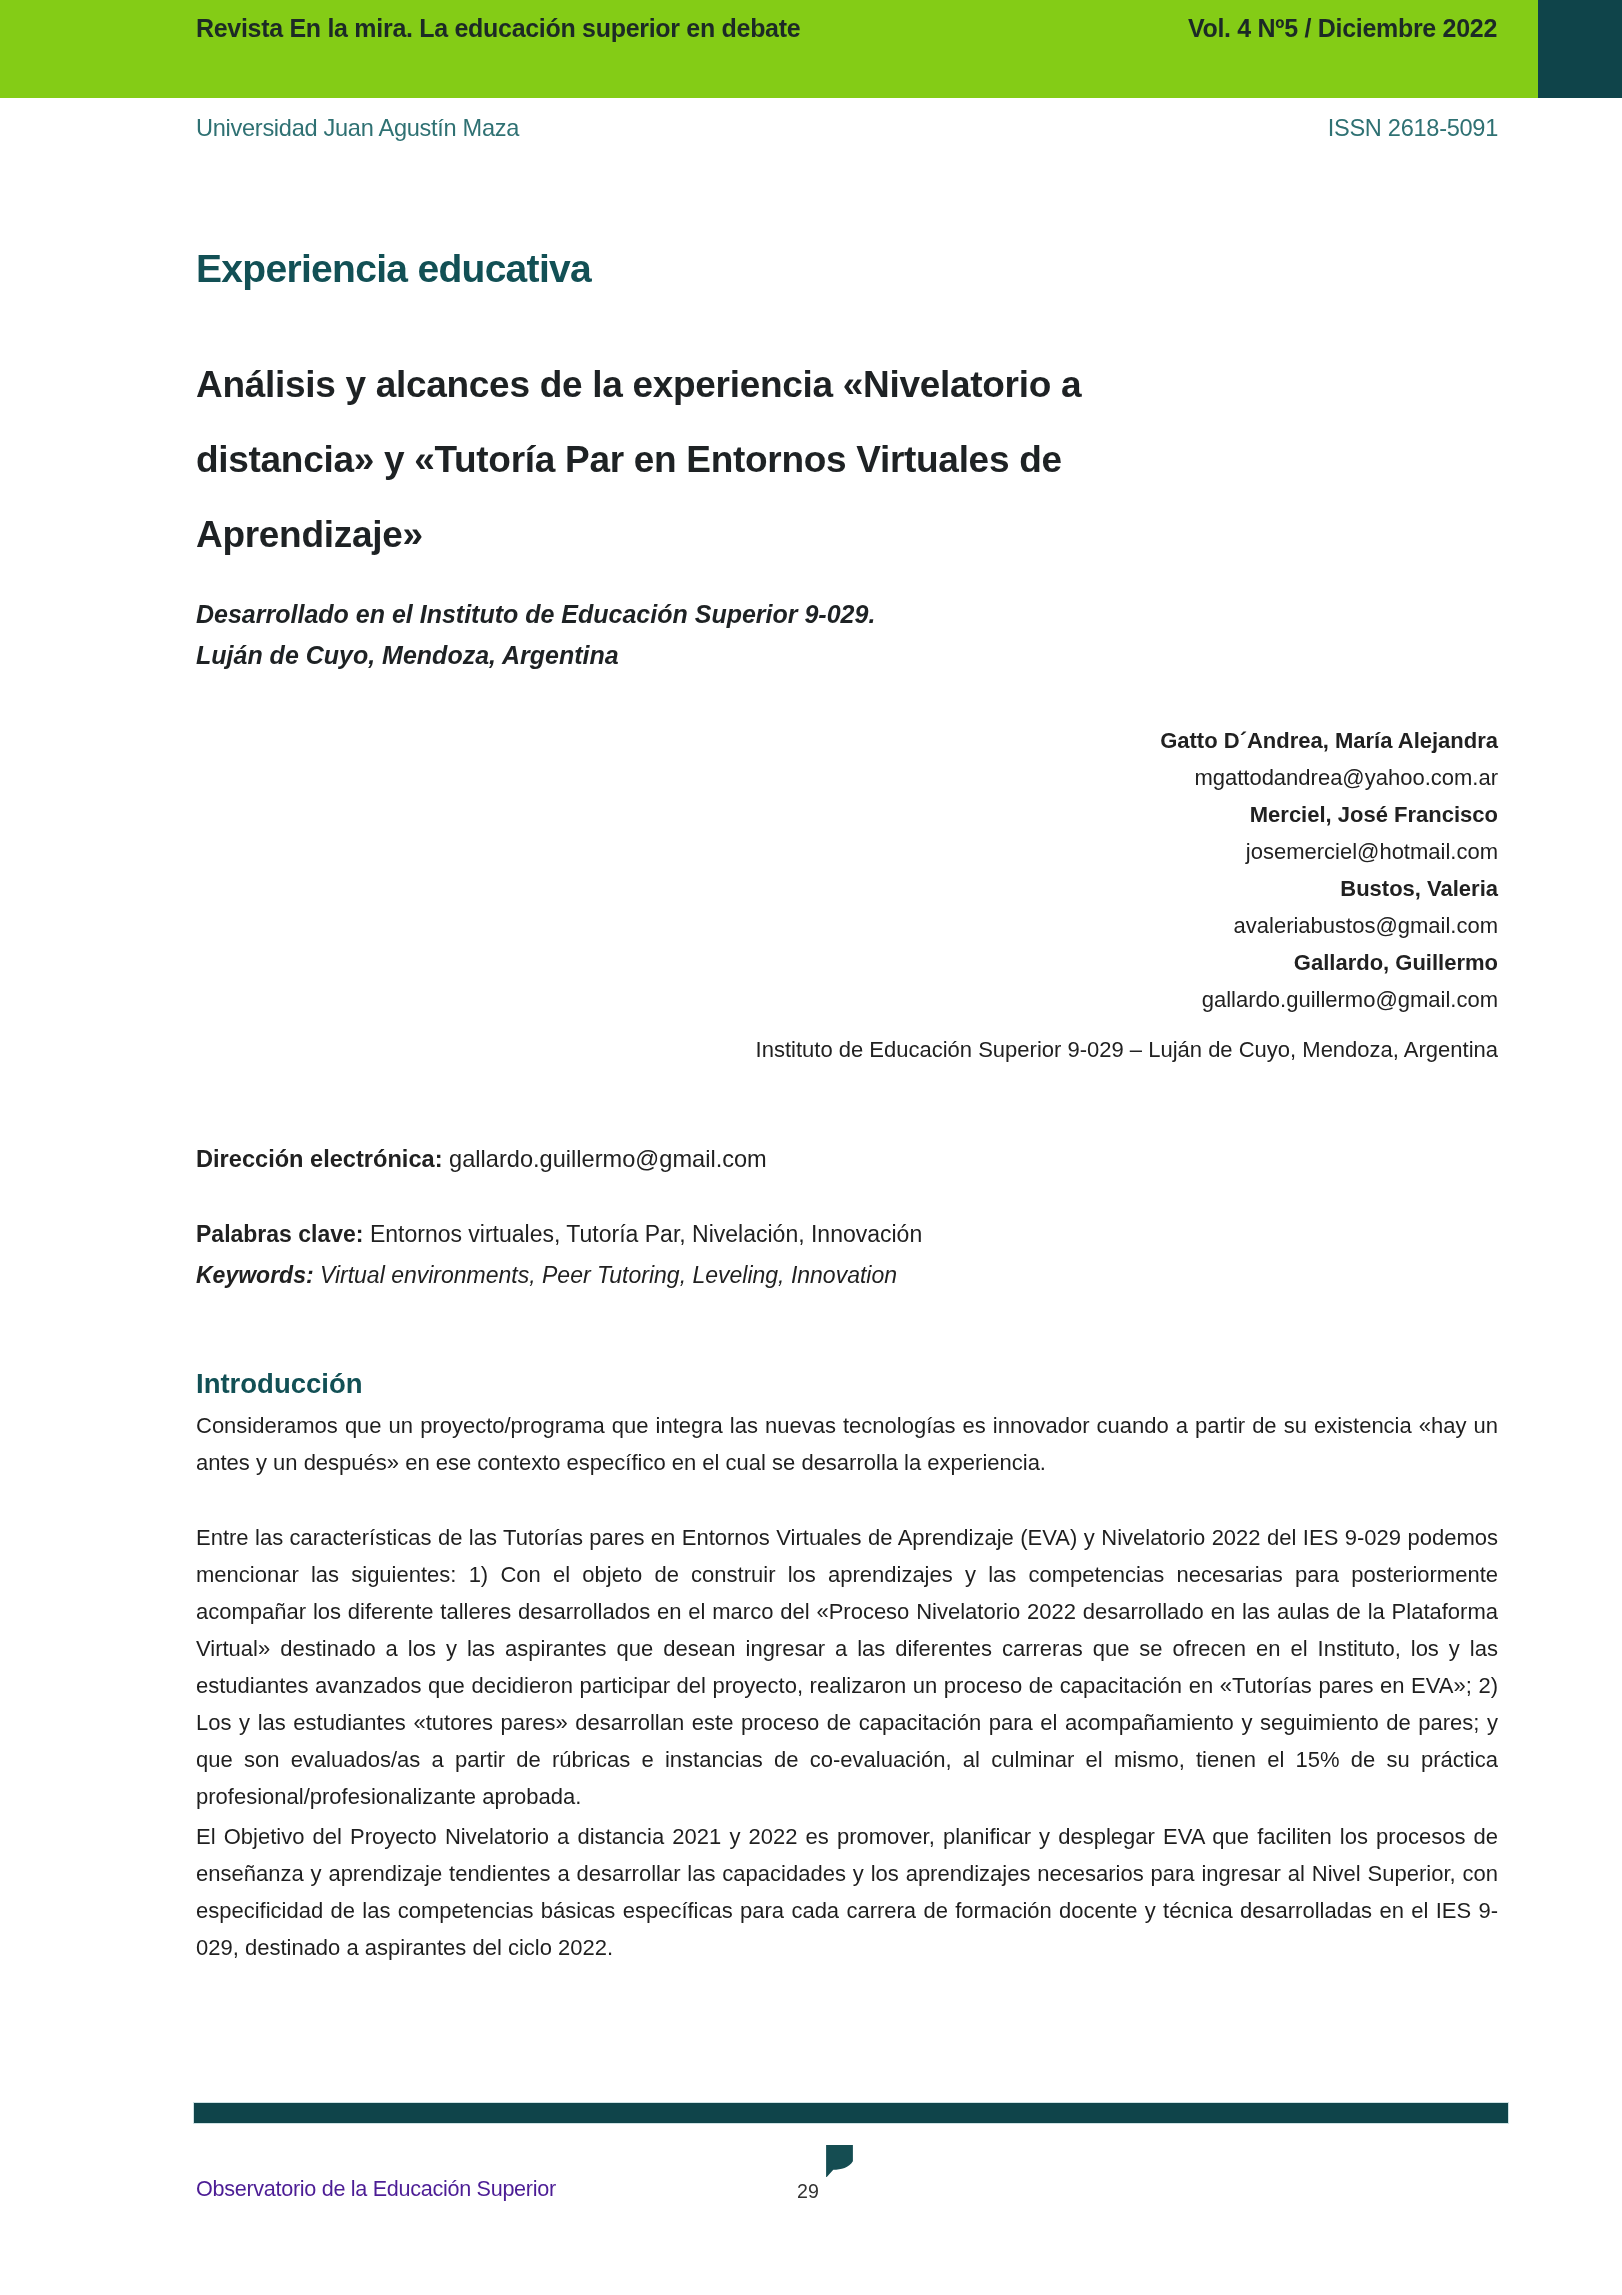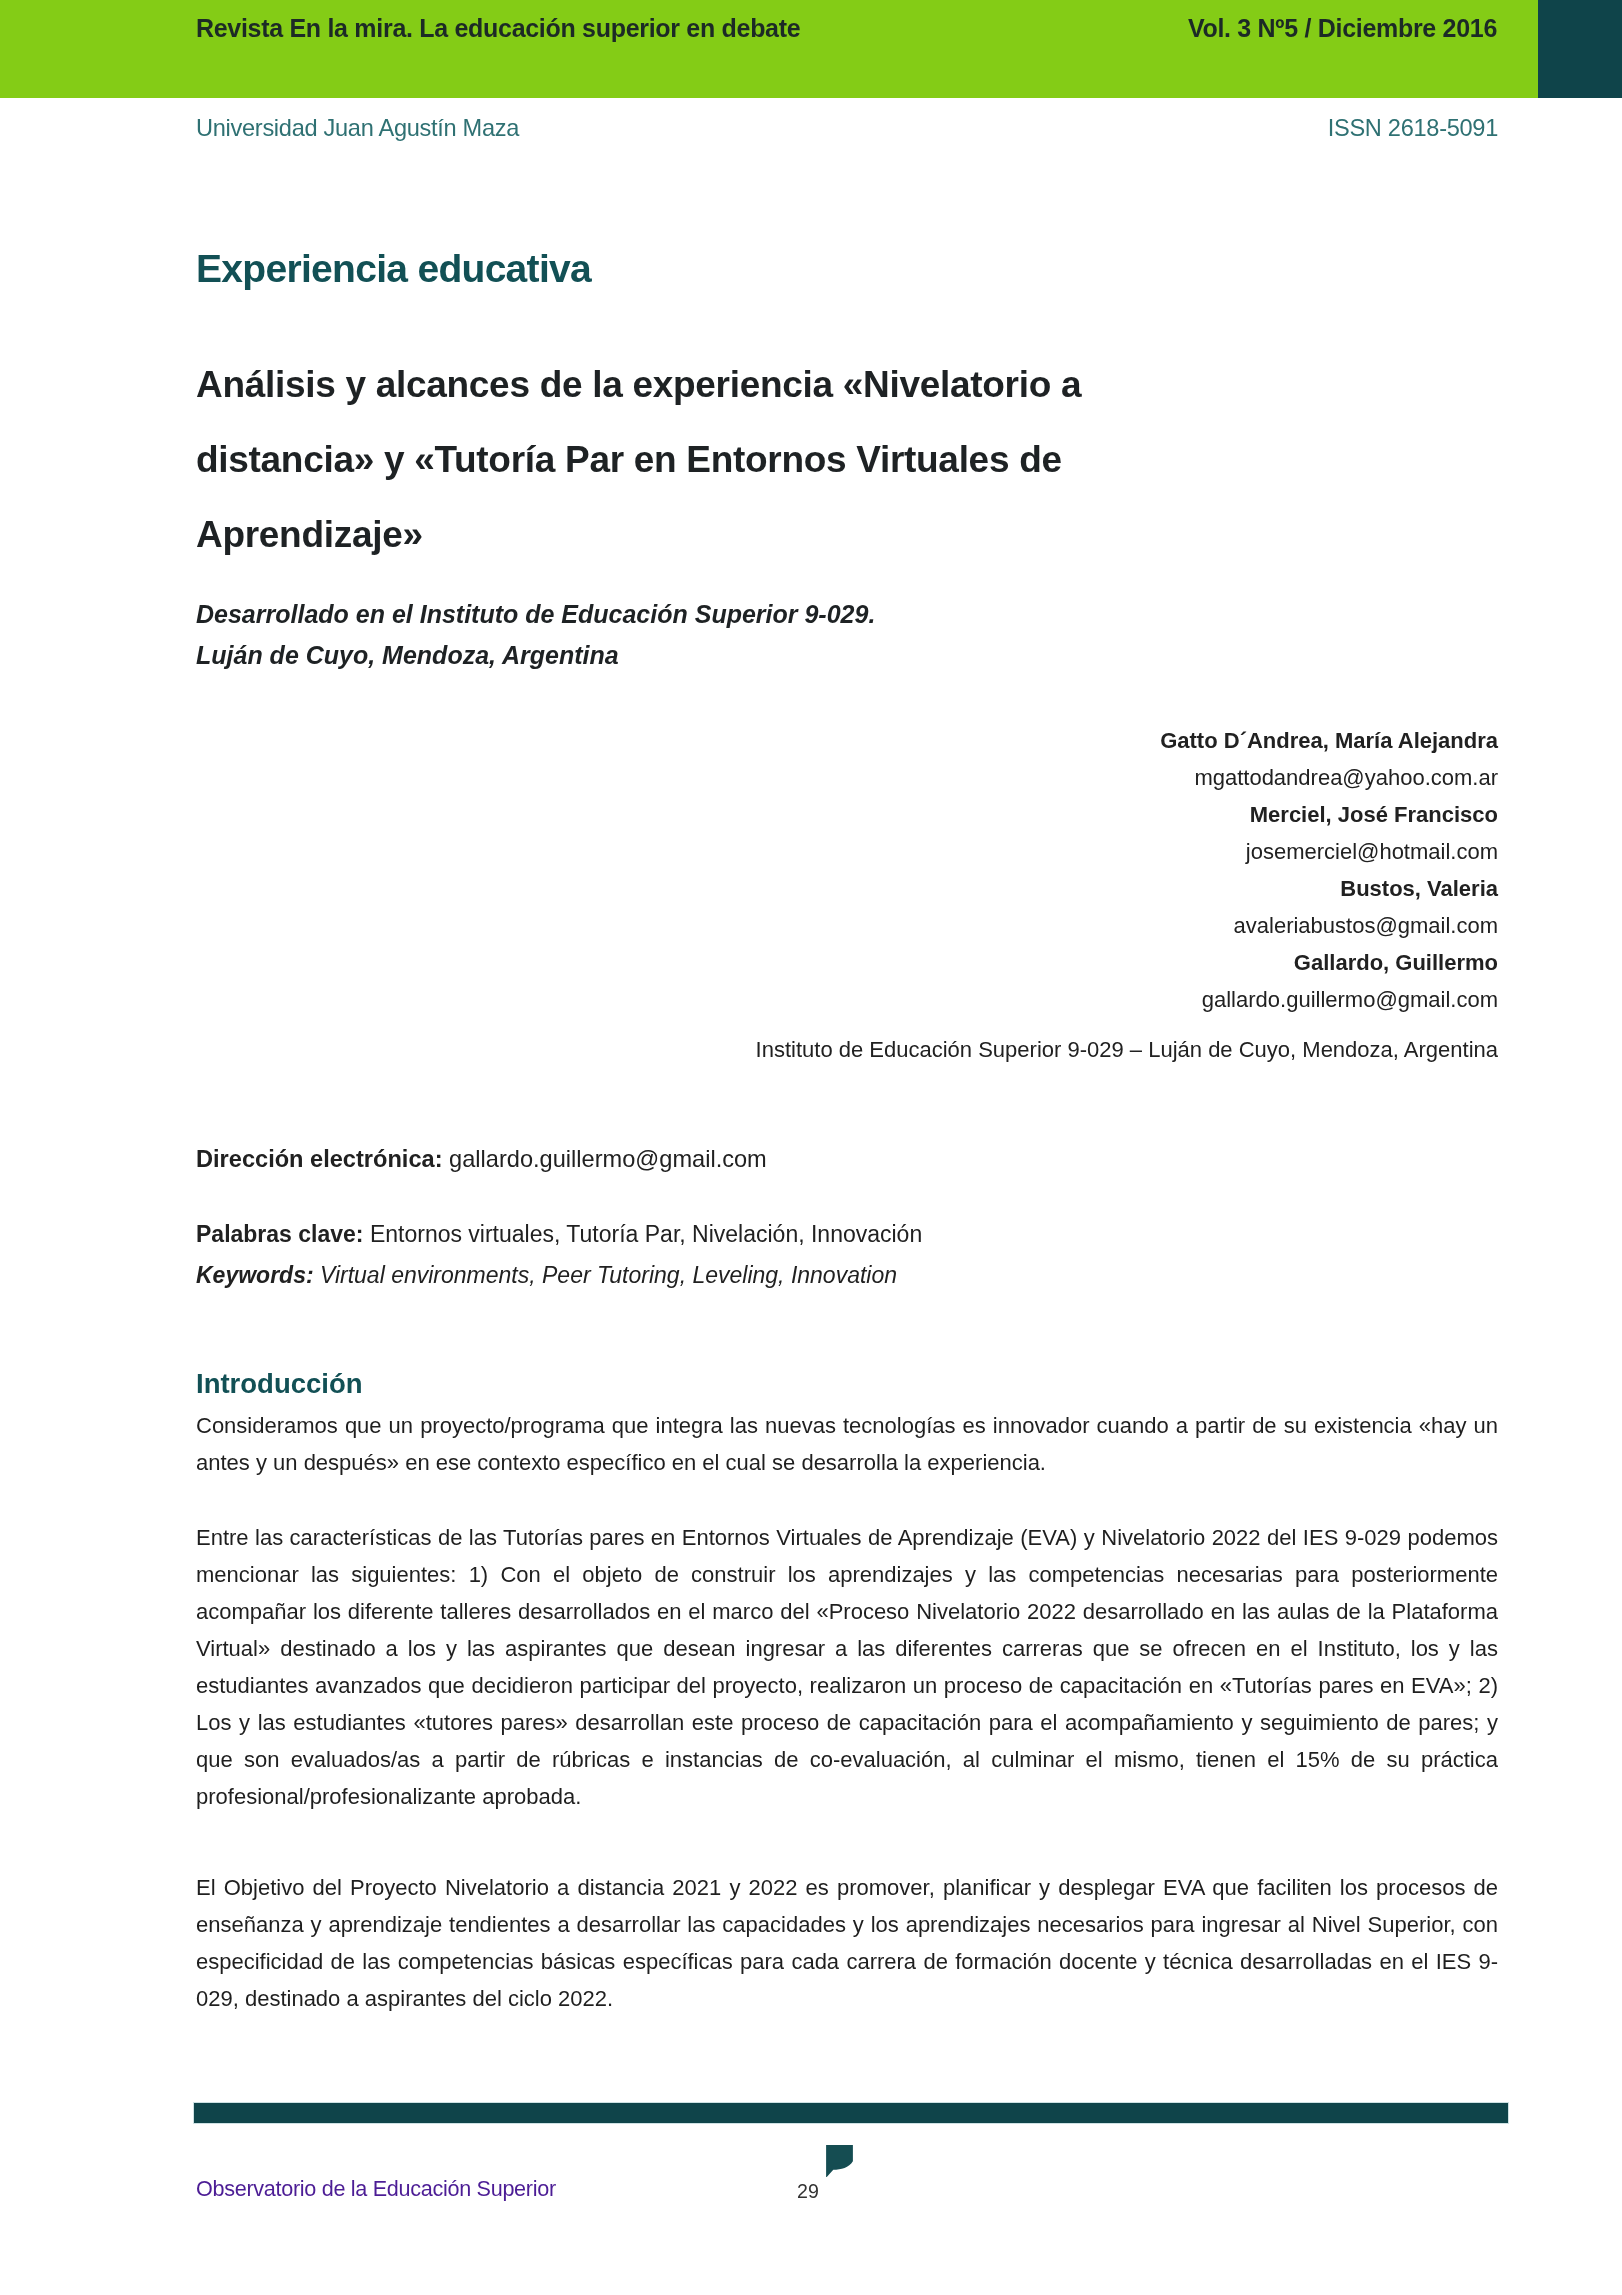--- a/index.html
+++ b/index.html
@@ -69,21 +69,21 @@
     position:absolute;left:196px;top:1368px;width:1302px;
     font-size:27.5px;font-weight:bold;color:#125055;
   }
   .body-par{
     position:absolute;left:196px;width:1302px;
     font-size:22px;line-height:37px;color:#1f1f1f;
     text-align:justify;margin:0;
   }
   .par-1{top:1407px;}
   .par-2{top:1519px;}
-  .par-3{top:1869px;}
+  .par-3{top:1818px;}
   
   .footer-bar{
     position:absolute;left:193px;top:2102px;width:1314px;height:19.6px;
     background:#0f444a;border:1.3px solid #cde1e3;box-sizing:content-box;
   }
   .footer-flag{position:absolute;left:826px;top:2145px;width:27px;height:32px;}
   .footer-left{
     position:absolute;left:196px;top:2176px;
     font-size:21.6px;color:#4c1d95;letter-spacing:-0.3px;
   }
@@ -92,21 +92,21 @@
     font-size:19.6px;color:#333333;
   }
 </style>
 </head>
 <body>
 
 <div class="page">
 
   <div class="band">
     <span class="band-title">Revista En la mira. La educación superior en debate</span>
-    <span class="band-issue">Vol. 3 Nº5 / Diciembre 2016</span>
+    <span class="band-issue">Vol. 4 Nº5 / Diciembre 2022</span>
   </div>
   <div class="band-square"></div>
 
   <div class="masthead">
     <span>Universidad Juan Agustín Maza</span>
     <span>ISSN 2618-5091</span>
   </div>
 
   <div class="section-label">Experiencia educativa</div>
   <h1 class="article-title" style="margin:0;">Análisis y alcances de la experiencia «Nivelatorio a

